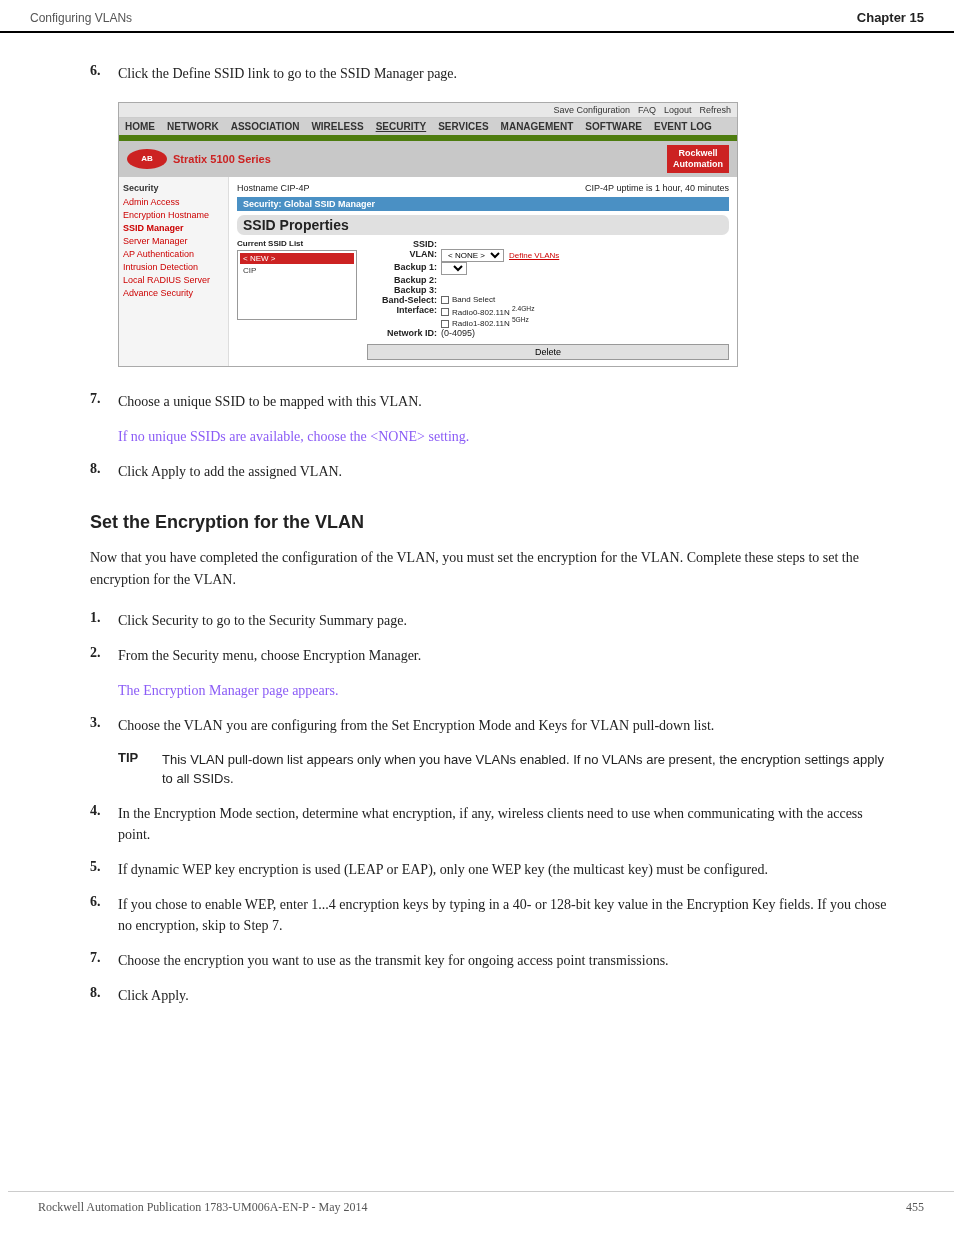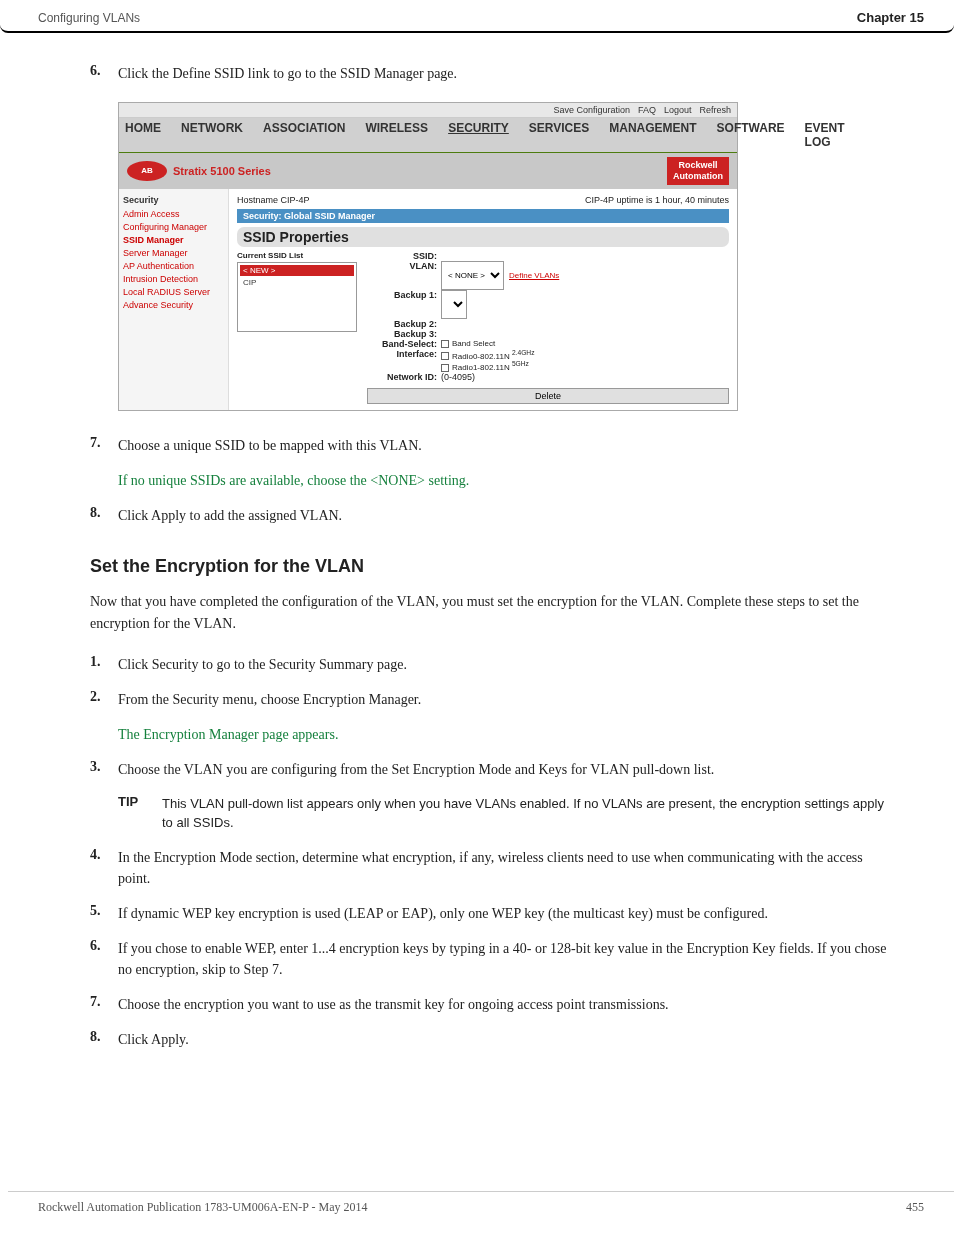--- a/index.html
+++ b/index.html
@@ -11,23 +11,22 @@
       font-size: 14px;
       color: #222;
       position: relative;
     }
 
     
     .page-header {
       display: flex;
       justify-content: flex-end;
       align-items: center;
-      padding: 10px 30px 6px 38px;
+      padding: 10px 30px 6px 30px;
       border-bottom: 2px solid #000;
-      border-radius: 8px;
     }
     .header-separator {
       flex: 1;
     }
 
     
     .main-content {
       padding: 30px 60px 30px 90px;
     }
 
@@ -47,21 +46,21 @@
       flex: 1;
       line-height: 1.5;
     }
 
     
     .sub-note {
       margin-left: 28px;
       margin-bottom: 14px;
       font-size: 14px;
       line-height: 1.5;
-      color: #15803d;
+      color: #8b5cf6;
     }
 
     
     .screenshot-container {
       margin: 18px 0 24px 28px;
       border: 1px solid #aaa;
       background: #bef264;
       width: 620px;
       font-family: Arial, sans-serif;
       font-size: 10px;
@@ -75,25 +74,25 @@
       padding: 2px 6px;
       font-size: 9px;
       color: #333;
       border-bottom: 1px solid #ccc;
       gap: 8px;
     }
     .ss-nav-bar {
       background: #d0d0d0;
       display: flex;
       padding: 3px 6px;
-      gap: 20px;
-      font-size: 12px;
+      gap: 12px;
+      font-size: 10px;
       font-weight: bold;
       color: #333;
-      border-bottom: 1px solid #4d7c0f;
+      border-bottom: 6px solid #4d7c0f;
     }
     .ss-nav-item { cursor: pointer; }
     .ss-nav-item.active { text-decoration: underline; }
 
     .ss-header-bar {
       background: #c8c8c8;
       display: flex;
       align-items: center;
       padding: 4px 8px;
       justify-content: space-between;
@@ -256,21 +255,21 @@
       width: 8px;
       height: 8px;
       border: 1px solid #666;
       background: white;
       display: inline-block;
     }
     .ss-select-inline {
       background: white;
       border: 1px solid #999;
       font-size: 8px;
-      padding: 8px 2px;
+      padding: 0 2px;
     }
 
     
     .section-heading {
       font-size: 18px;
       font-weight: bold;
       margin: 30px 0 14px 0;
       font-family: Arial, Helvetica, sans-serif;
     }
 
@@ -355,21 +354,21 @@
         <div>Rockwell</div>
         <div>Automation</div>
       </div>
     </div>
 
     <div class="ss-body">
 
       <div class="ss-sidebar">
         <div class="ss-sidebar-title">Security</div>
         <div class="ss-sidebar-link">Admin Access</div>
-        <div class="ss-sidebar-link">Configuring Manager</div>
+        <div class="ss-sidebar-link">Encryption Hostname</div>
         <div class="ss-sidebar-link bold-link">SSID Manager</div>
         <div class="ss-sidebar-link">Server Manager</div>
         <div class="ss-sidebar-link">AP Authentication</div>
         <div class="ss-sidebar-link">Intrusion Detection</div>
         <div class="ss-sidebar-link">Local RADIUS Server</div>
         <div class="ss-sidebar-link">Advance Security</div>
       </div>
 
       <div class="ss-main">
         <div class="ss-hostname-row">

